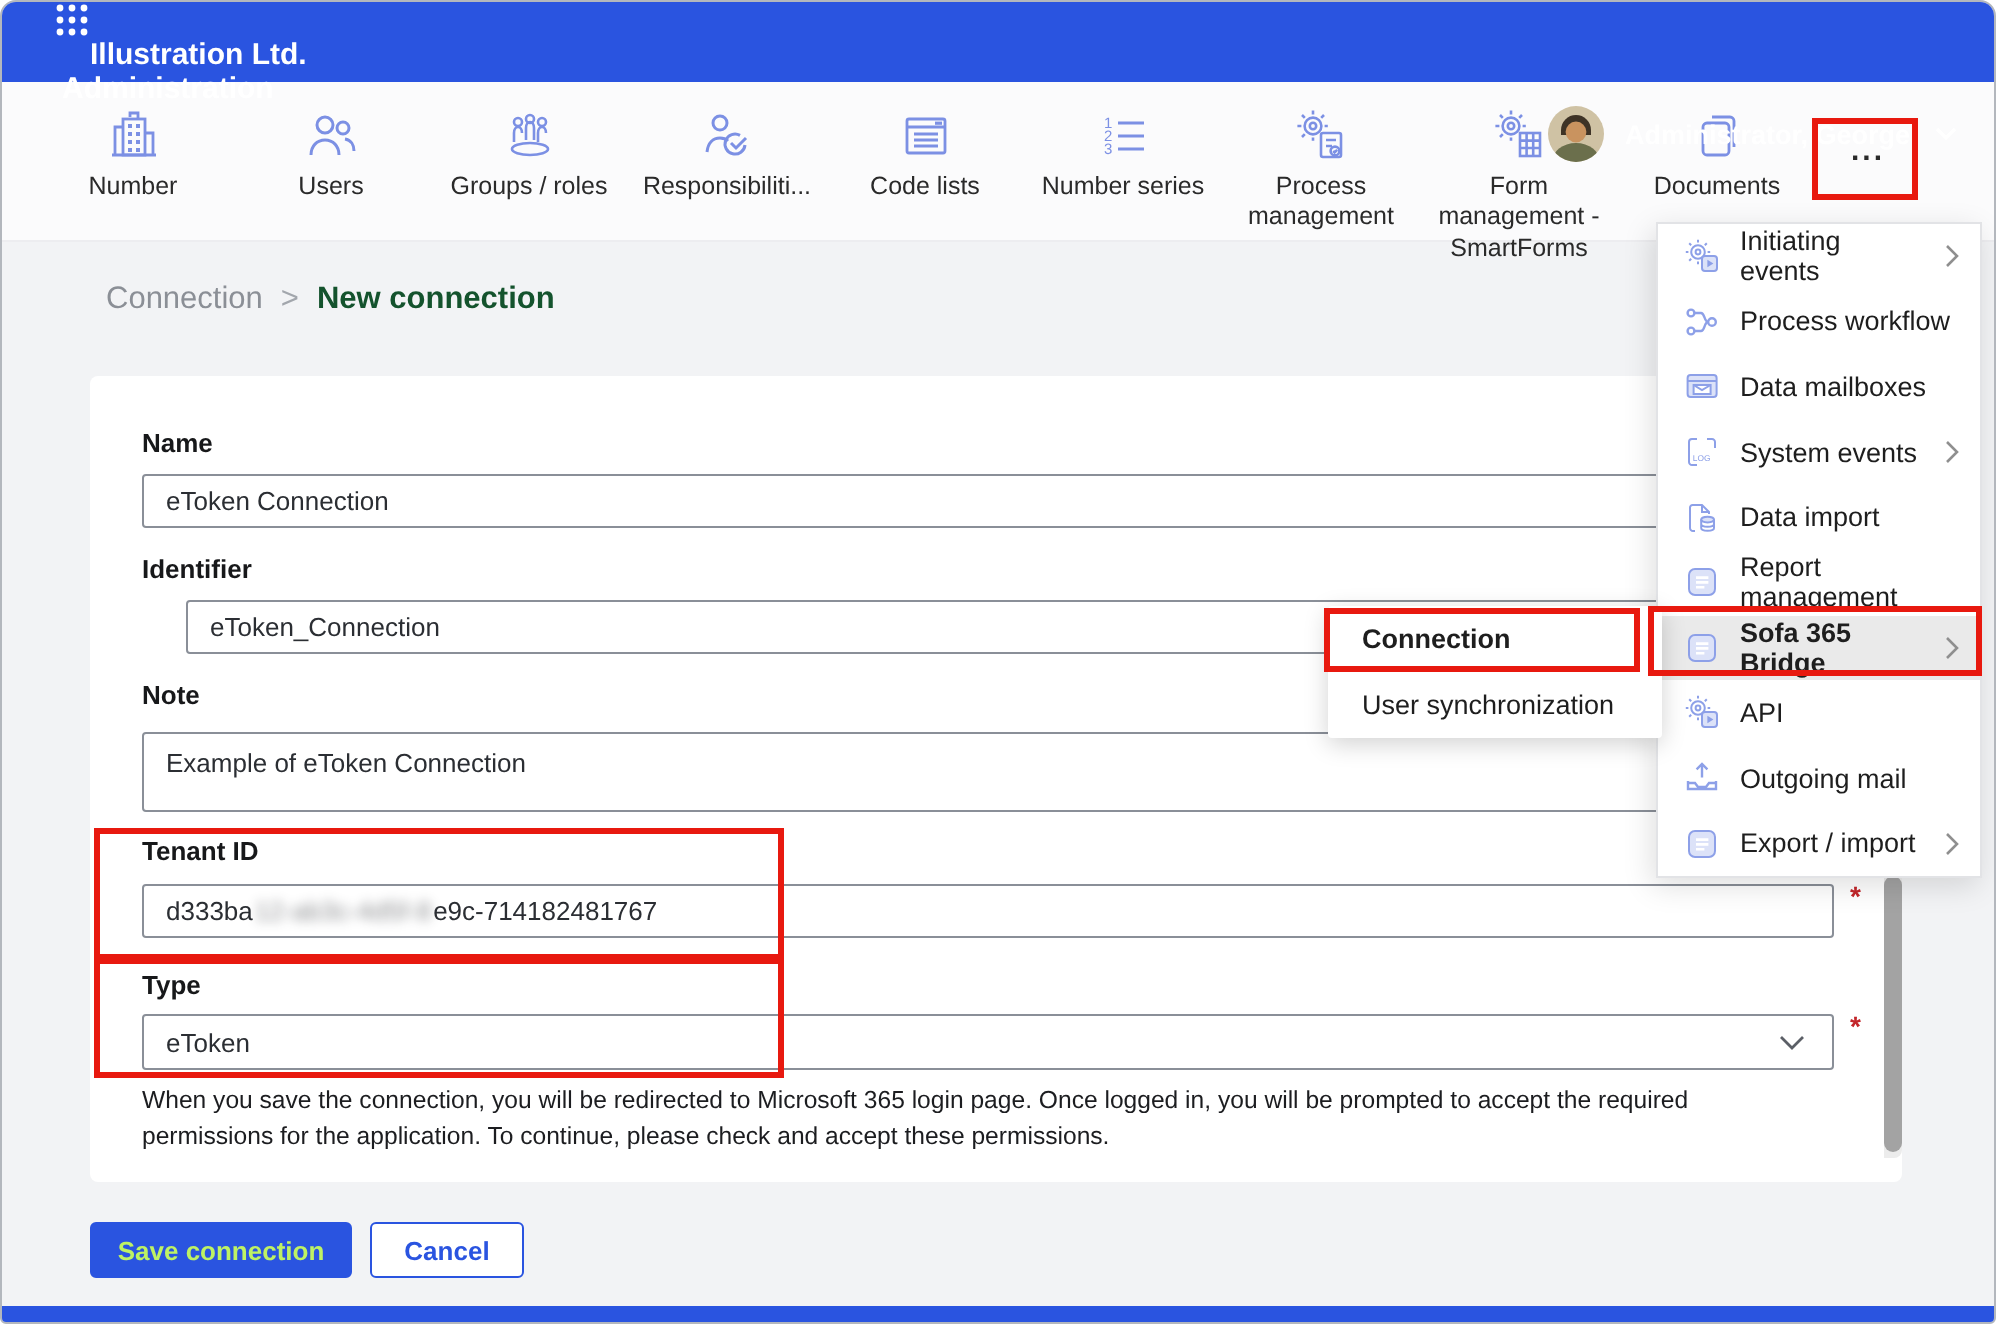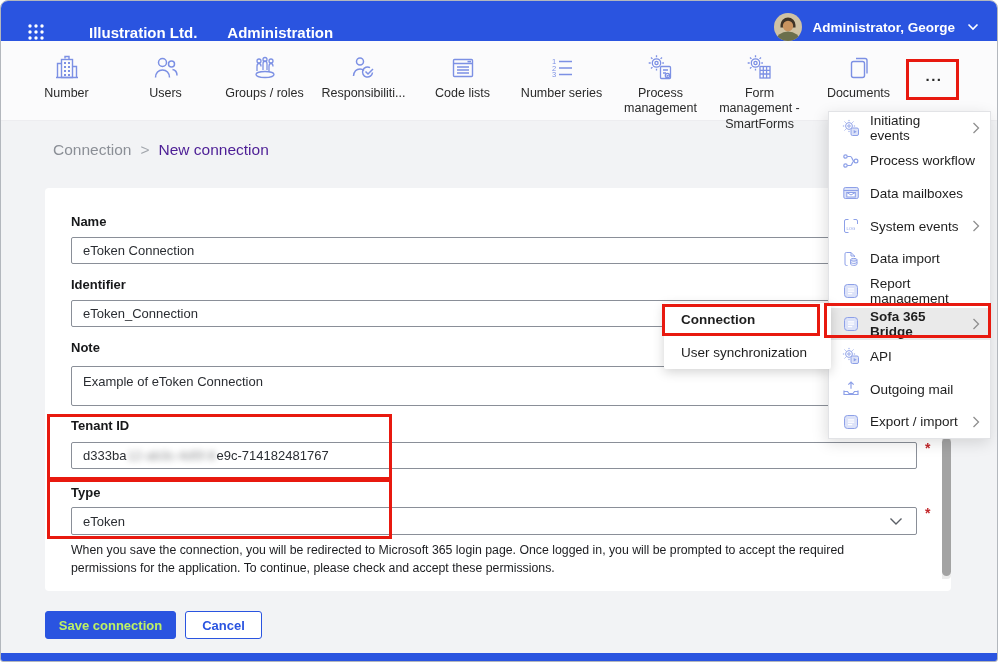--- a/index.html
+++ b/index.html
@@ -3,21 +3,21 @@
 <meta charset="utf-8">
 <style>
   * { margin:0; padding:0; box-sizing:border-box; }
   html,body { background:#fff; }
   body { font-family:"Liberation Sans", sans-serif; }
   .screen { position:relative; width:998px; height:662px; background:#f2f3f5;
             border:1px solid #b3b7bd; border-radius:8px 8px 3px 3px; overflow:hidden; }
 
   
   .topbar { position:absolute; left:0; top:0; width:100%; height:40px; background:#2a54e0;
-            display:flex; align-items:flex-end; color:#fff; z-index:3; }
+            display:flex; align-items:flex-start; color:#fff; z-index:3;flex-direction:column; }
   .grid-btn { margin-left:26px; display:flex; cursor:pointer; }
   .company { margin-left:44px; font-size:15px; font-weight:700; }
   .appname { margin-left:30px; font-size:15px; font-weight:700; }
   .userbox { margin-left:auto; margin-right:18px; display:flex; align-items:center; gap:10px; cursor:pointer; }
   .avatar { width:28px; height:28px; border-radius:50%; overflow:hidden; display:flex; }
   .uname { font-size:13.5px; font-weight:600; }
   .u-chev { display:flex; margin-left:2px; }
 
   
   .toolbar { position:absolute; left:0; top:40px; width:100%; height:80px; background:#fbfbfc;
@@ -27,32 +27,32 @@
              cursor:pointer; color:#7c90e4; }
   .tb-item .icon { height:30px; display:flex; align-items:center; }
   .tb-label { margin-top:3px; font-size:12.5px; line-height:1.22; color:#2a2a2a; text-align:center; }
   .tb-more { width:52px; padding-top:0; }
   .tb-more .tb-label { margin-top:26px; font-size:15px; font-weight:700; letter-spacing:1.5px; color:#2a2a2a; }
 
   
   .breadcrumb { position:absolute; left:52px; top:140px; font-size:15.5px; display:flex; gap:9px; z-index:1; }
   .bc-parent { color:#8b8f96; cursor:pointer; }
   .bc-sep { color:#a2a6ac; }
-  .bc-current { color:#4c1d95; font-weight:400; }
+  .bc-current { color:#14532d; font-weight:700; }
 
   
   .panel { position:absolute; left:44px; top:187px; width:906px; height:403px; background:#fff;
            border-radius:4px; z-index:1; }
   .f-label { position:absolute; left:26px; font-size:13px; font-weight:700; color:#17181a; }
   .f-input { position:absolute; left:26px; width:846px; height:27px; border:1px solid #8a8f98;
              border-radius:2px; background:#fff; font-family:"Liberation Sans", sans-serif;
              font-size:13px; color:#2b2e33; padding:0 11px; display:flex; align-items:center; }
   input.f-input { outline:none; }
   .lbl-name { top:26px; }   .in-name { top:49px; }
-  .lbl-ident { top:89px; }  .in-ident { top:112px; }
+  .lbl-ident { top:89px; }  .in-ident { top:112px;margin-left:22px; }
   .lbl-note { top:152px; }  .in-note { top:178px; height:40px; resize:none; padding-top:7px; outline:none; }
   .lbl-tenant { top:230px; }.in-tenant { top:254px; }
   .lbl-type { top:297px; }  .in-type { top:319px; height:28px; cursor:pointer;text-align:right; }
   .redacted { filter:blur(3px); opacity:.55; margin:0 1px; }
   .sel-chev { margin-left:auto; display:flex; margin-right:2px; }
   .req { position:absolute; left:880px; color:#c3272b; font-size:14px; font-weight:700; }
   .req-tenant { top:252px; } .req-type { top:317px; }
   .help { position:absolute; left:26px; top:354px; width:814px; font-size:12.3px; line-height:1.45; color:#1c1d20; }
 
   

